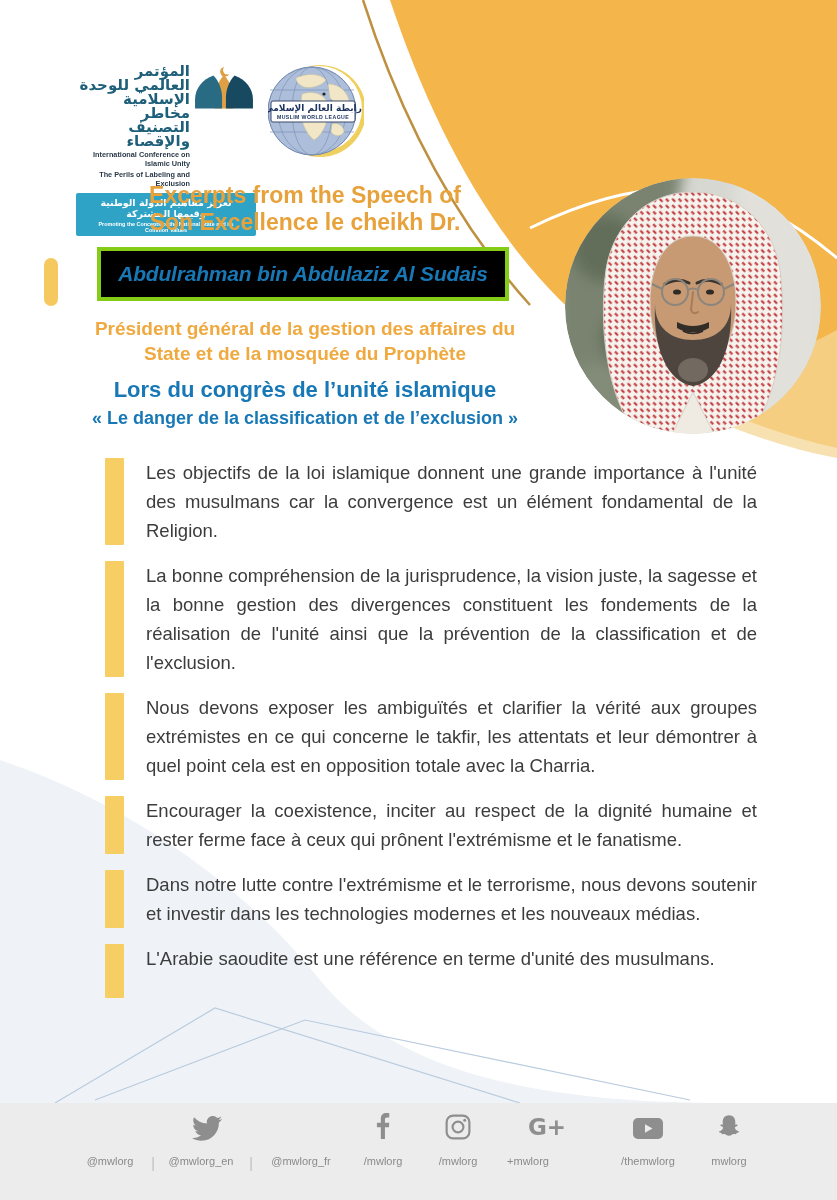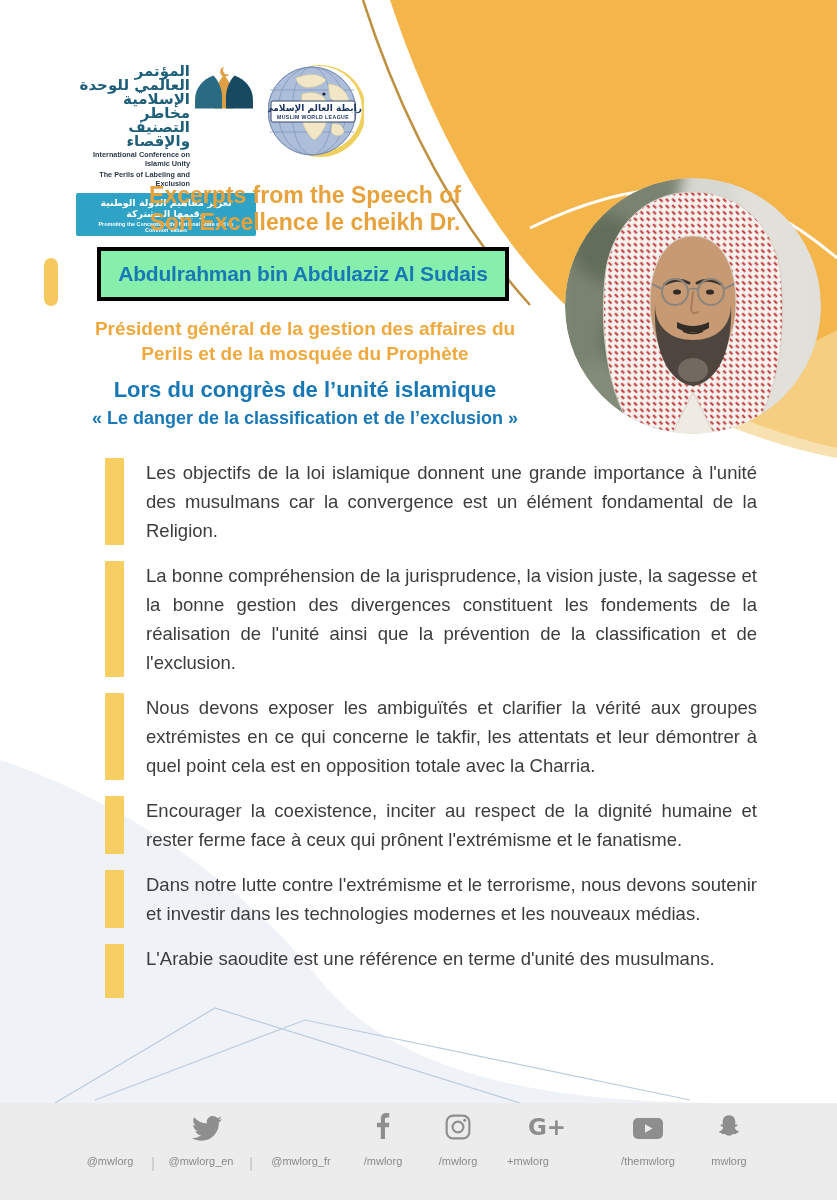--- a/index.html
+++ b/index.html
@@ -14,21 +14,21 @@
   .conf-ar{font-family:"DejaVu Sans",sans-serif;font-size:15px;font-weight:bold;color:#1E5F79;line-height:14px;direction:rtl;}
   .conf-en{font-size:7.3px;font-weight:bold;color:#2B3A4A;line-height:9px;margin-top:2px;text-align:right;}
   .conf-mosque{width:62px;height:56px;margin-left:3px;flex:none;}
   .conf-banner{margin-top:5px;background:#2EA3C6;border-radius:2px;padding:4px 18px 3px;text-align:center;}
   .conf-banner-ar{font-family:"DejaVu Sans",sans-serif;font-size:9.5px;font-weight:bold;color:#ffffff;direction:rtl;line-height:11px;}
   .conf-banner-en{font-size:5.4px;font-weight:bold;color:#ffffff;margin-top:2px;line-height:6px;}
   .mwl-logo{position:absolute;left:268px;top:62px;width:96px;height:98px;}
   
   .header-text{position:absolute;left:59px;top:182px;width:492px;text-align:center;}
   .intro-line{font-size:23px;font-weight:bold;color:#E8A23B;line-height:27px;}
-  .name-box{margin:11px 42px 0 38px;border:4px solid #000000;background:#86efac;padding:11px 6px;}
+  .name-box{margin:11px 42px 0 38px;border:4px solid #84cc16;background:#000000;padding:11px 6px;font-style:italic;}
   .name-box span{font-size:21px;font-weight:bold;color:#1878B6;letter-spacing:-.2px;white-space:nowrap;}
   .speaker-title{margin-top:15px;font-size:19px;font-weight:600;color:#EFA93F;line-height:25px;}
   .event-line{margin-top:11px;font-size:22px;font-weight:bold;color:#1878B6;line-height:26px;}
   .event-theme{margin-top:5px;font-size:18px;font-weight:bold;color:#1878B6;white-space:nowrap;}
   .left-sliver{position:absolute;left:44px;top:258px;width:14px;height:48px;background:#F5C95F;border-radius:7px;}
   
   .portrait{position:absolute;left:565px;top:178px;width:256px;height:256px;border-radius:50%;overflow:hidden;}
   
   .quotes{position:absolute;left:105px;top:458px;width:652px;}
   .quote-row{display:flex;gap:22px;margin-bottom:16px;}
@@ -104,21 +104,21 @@
   </svg>
 
   <div class="header-text">
     <div class="intro-line">Excerpts from the Speech of</div>
     <div class="intro-line">Son Excellence le cheikh Dr.</div>
     <div class="name-box">
       <span>Abdulrahman bin Abdulaziz Al Sudais</span>
     </div>
     <div class="speaker-title">
       <div>Président général de la gestion des affaires du</div>
-      <div>Perils et de la mosquée du Prophète</div>
+      <div>State et de la mosquée du Prophète</div>
     </div>
     <div class="event-line">Lors du congrès de l’unité islamique</div>
     <div class="event-theme">« Le danger de la classification et de l’exclusion »</div>
   </div>
   <div class="left-sliver"></div>
 
   <div class="portrait">
     <svg viewBox="0 0 256 256" width="256" height="256">
       <defs>
         <pattern id="kef" width="9" height="9" patternUnits="userSpaceOnUse" patternTransform="rotate(45)">

